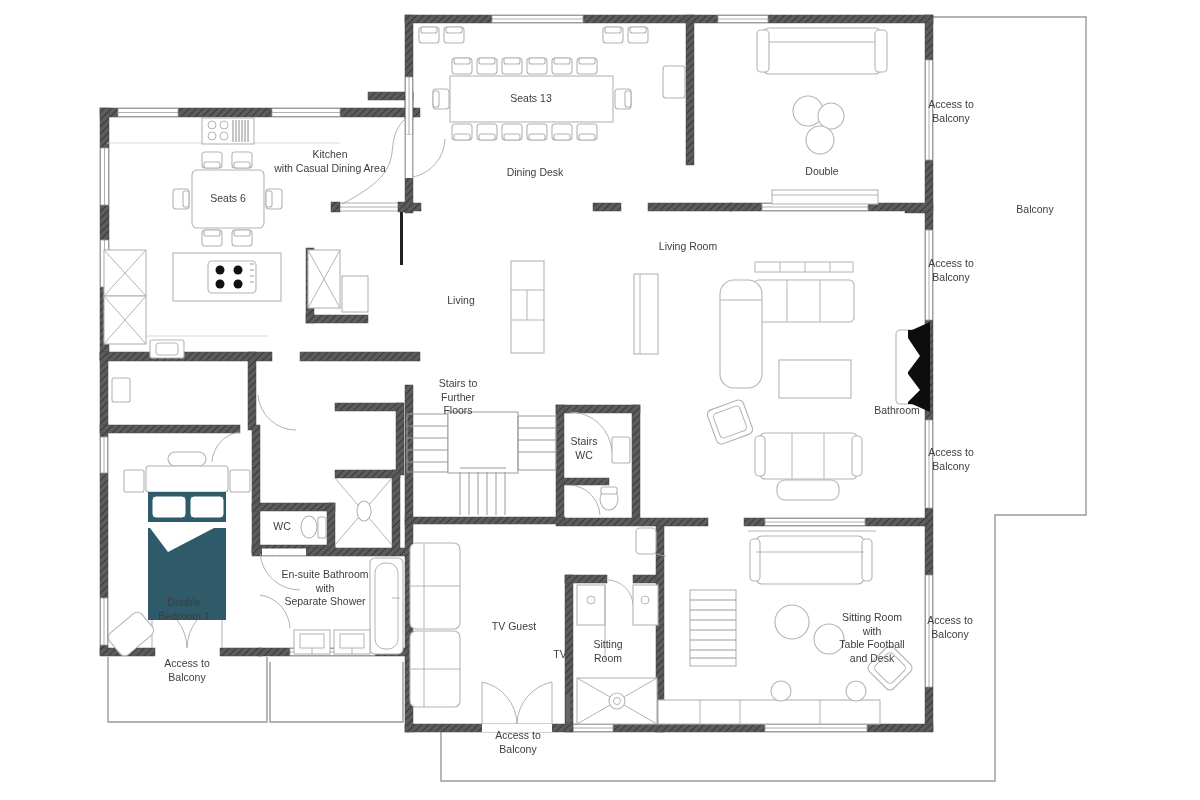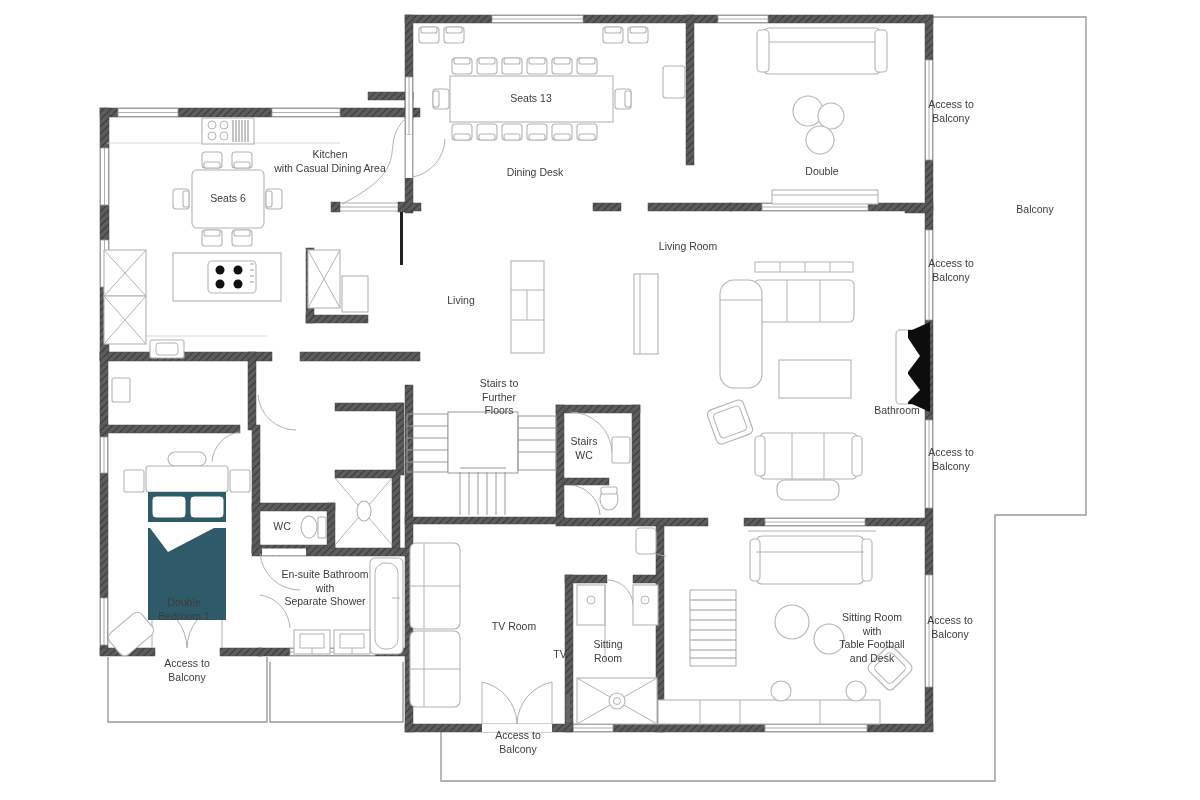--- a/index.html
+++ b/index.html
@@ -430,37 +430,37 @@
   <div class="lbl" style="left:531px;top:99px">Seats 13</div>
   <div class="lbl" style="left:535px;top:173px">Dining Desk</div>
   <div class="lbl" style="left:822px;top:172px">Double</div>
   <div class="lbl" style="left:951px;top:112px">Access to
 Balcony</div>
   <div class="lbl" style="left:1035px;top:210px">Balcony</div>
   <div class="lbl" style="left:951px;top:271px">Access to
 Balcony</div>
   <div class="lbl" style="left:688px;top:247px">Living Room</div>
   <div class="lbl" style="left:461px;top:301px">Living</div>
-  <div class="lbl" style="left:499px;top:397px">Stairs to
+  <div class="lbl" style="left:458px;top:397px">Stairs to
 Further
 Floors</div>
   <div class="lbl" style="left:584px;top:449px">Stairs
 WC</div>
   <div class="lbl" style="left:897px;top:411px">Bathroom</div>
   <div class="lbl" style="left:951px;top:460px">Access to
 Balcony</div>
   <div class="lbl" style="left:282px;top:527px">WC</div>
   <div class="lbl" style="left:325px;top:588px">En-suite Bathroom
 with
 Separate Shower</div>
   <div class="lbl" style="left:184px;top:610px">Double
 Bedroom 1</div>
   <div class="lbl" style="left:187px;top:671px">Access to
 Balcony</div>
-  <div class="lbl" style="left:514px;top:627px">TV Room</div>
+  <div class="lbl" style="left:514px;top:627px">TV Guest</div>
   <div class="lbl" style="left:608px;top:652px">Sitting
 Room</div>
   <div class="lbl" style="left:560px;top:655px">TV</div>
   <div class="lbl" style="left:872px;top:638px">Sitting Room
 with
 Table Football
 and Desk</div>
   <div class="lbl" style="left:950px;top:628px">Access to
 Balcony</div>
   <div class="lbl" style="left:518px;top:743px">Access to

